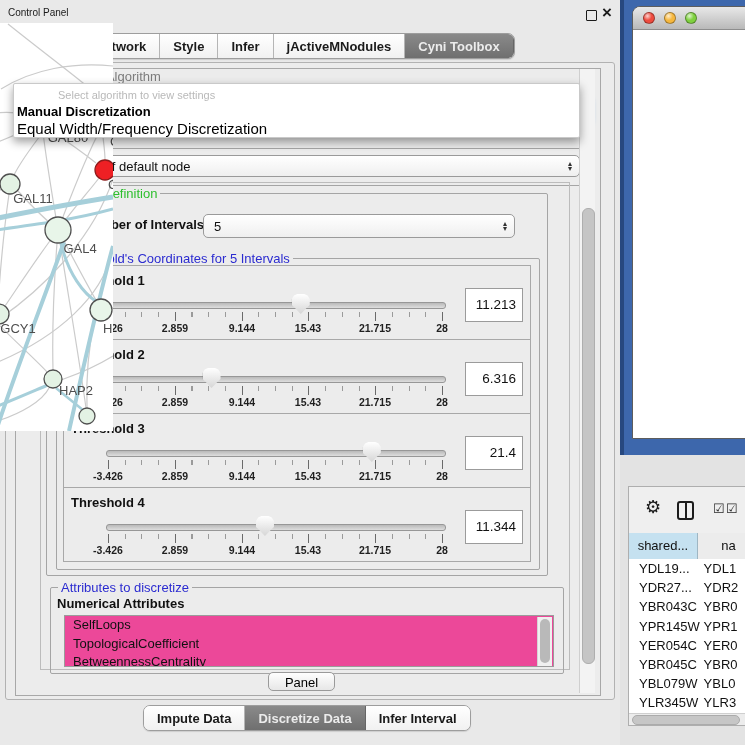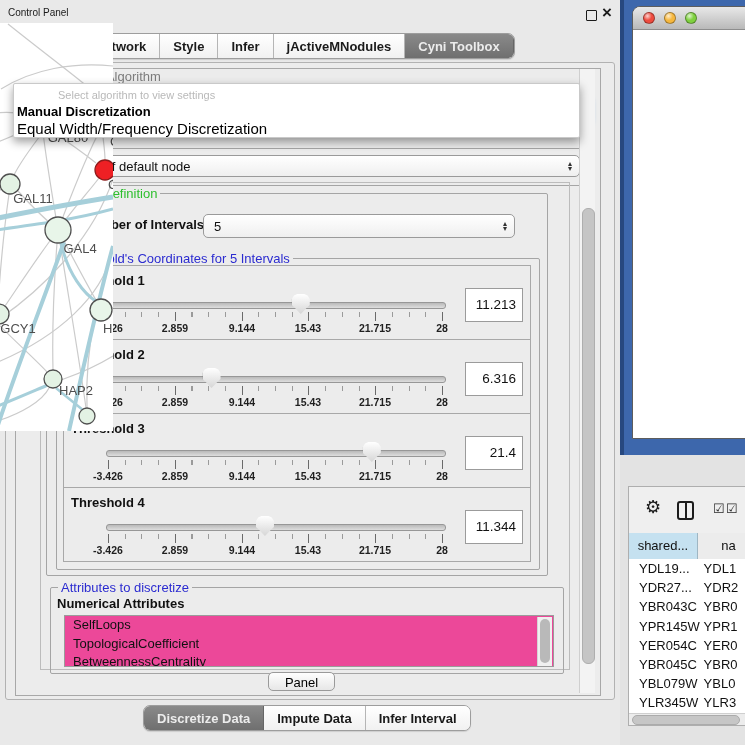--- a/index.html
+++ b/index.html
@@ -259,25 +259,25 @@
         <div class="thumb"></div>
       </div>
 
     <div class="popup">
       <div class="popup-hint">Select algorithm to view settings</div>
       <div class="popup-item1">Manual Discretization</div>
       <div class="popup-item2">Equal Width/Frequency Discretization</div>
     </div>
 
     <div class="tabstrip bottom-tabs">
+      <div class="seg">
+          <span>Impute Data</span>
+        </div>
       <div class="seg dark">
           <span>Discretize Data</span>
-        </div>
-      <div class="seg">
-          <span>Impute Data</span>
         </div>
       <div class="seg">
           <span>Infer Interval</span>
         </div>
     </div>
   </div>
 
   <div class="blue-area"></div>
   <div class="mac-window">
     <div class="mac-titlebar">

